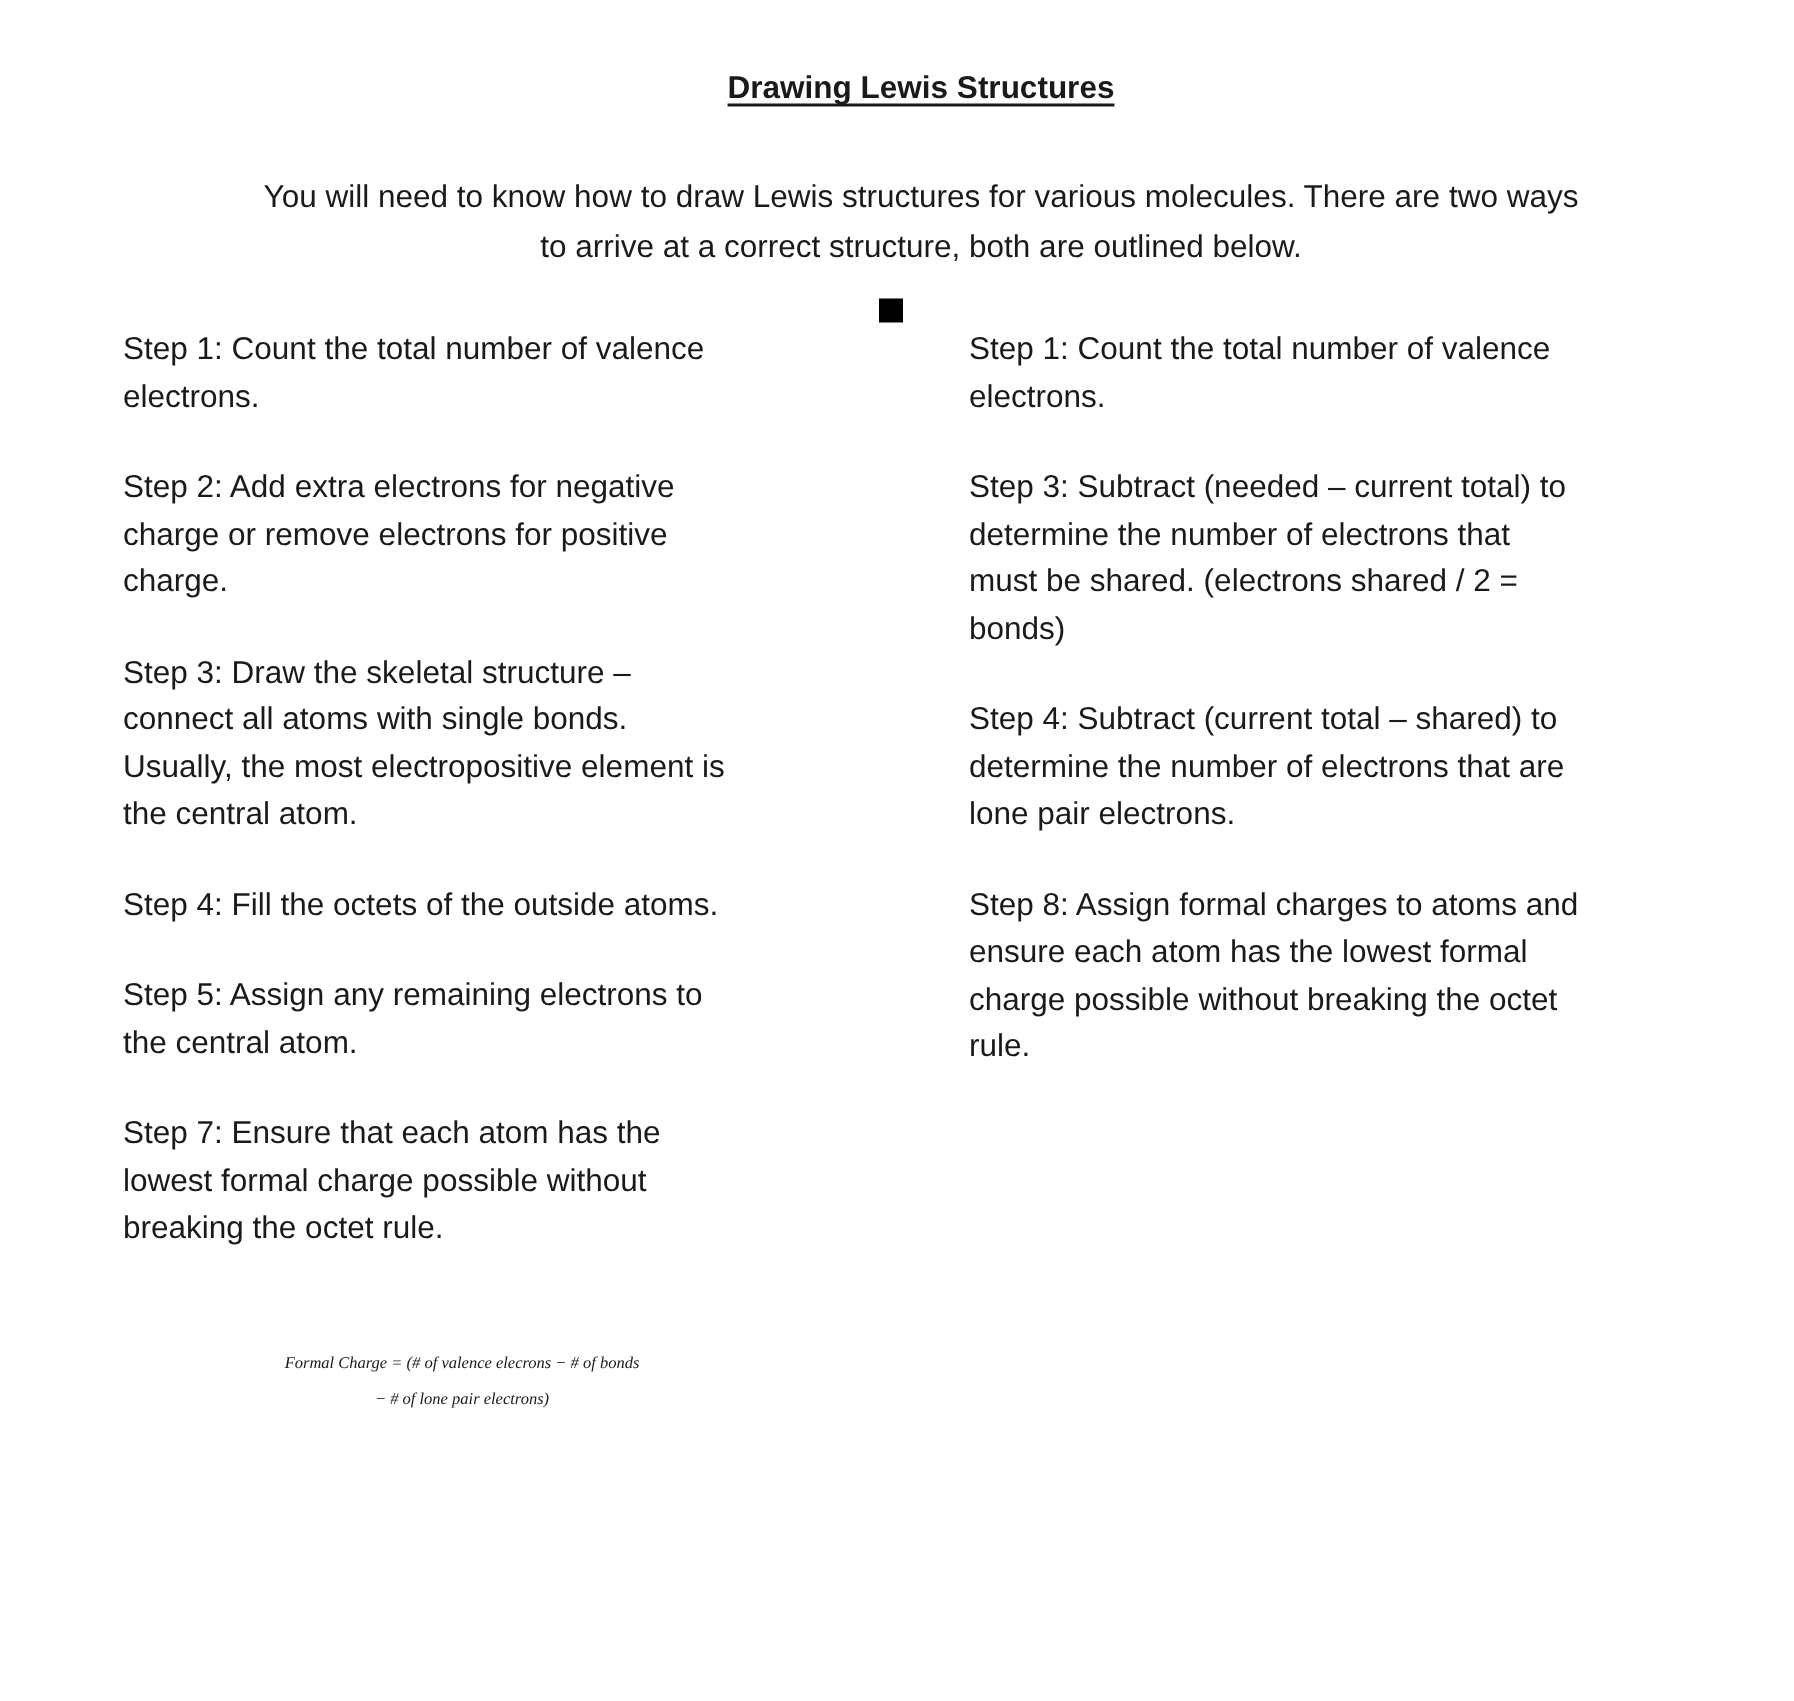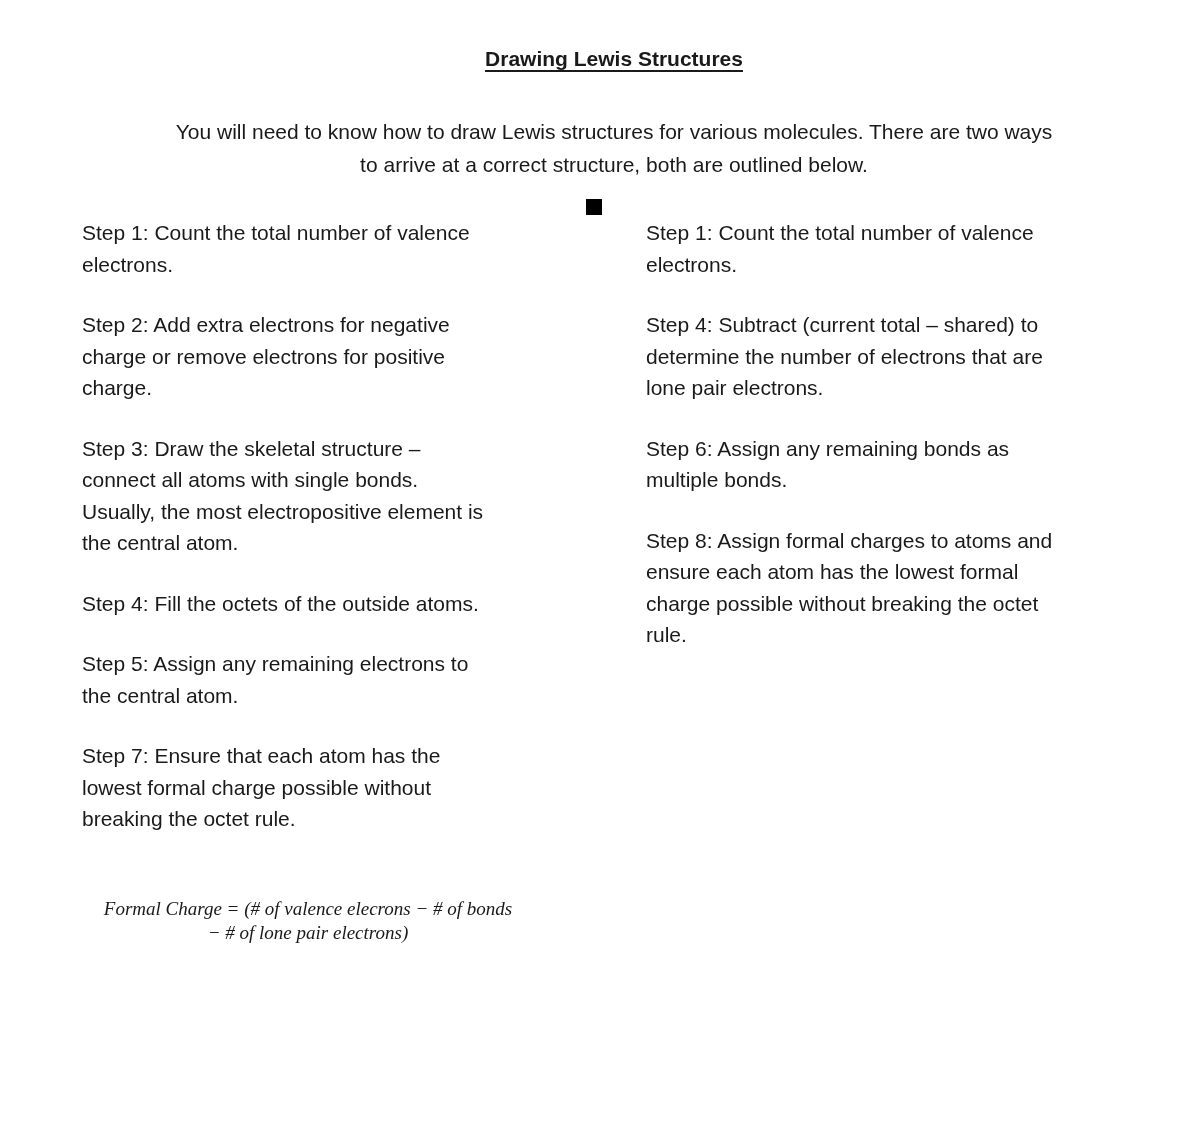--- a/index.html
+++ b/index.html
@@ -61,21 +61,21 @@
   .step {
     font-size: 21px;
     line-height: 31.5px;
     margin-bottom: 13px;
     white-space: pre-line;
   }
   .formula {
     margin-top: 46px;
     font-family: "Liberation Serif", serif;
     font-style: italic;
-    font-size: 19px;
+    font-size: 11px;
     line-height: 24px;
     text-align: center;
     white-space: pre-line;
   }
   .bottom-bar {
     position: absolute;
     bottom: 0;
     left: 85px;
     right: 0;
     height: 7px;
@@ -112,25 +112,27 @@
 breaking the octet rule.</p>
       <div class="formula">Formal Charge = (# of valence elecrons − # of bonds
 − # of lone pair electrons)</div>
     </div>
 
     <div class="divider"></div>
 
     <div class="col right">
       <p class="step">Step 1: Count the total number of valence
 electrons.</p>
+      <p class="step">Step 3: Subtract (needed – current total) to
+determine the number of electrons that
+must be shared. (electrons shared / 2 =
+bonds)</p>
       <p class="step">Step 4: Subtract (current total – shared) to
 determine the number of electrons that are
 lone pair electrons.</p>
-      <p class="step">Step 6: Assign any remaining bonds as
-multiple bonds.</p>
       <p class="step">Step 8: Assign formal charges to atoms and
 ensure each atom has the lowest formal
 charge possible without breaking the octet
 rule.</p>
     </div>
 
   </div>
 
   <div class="bottom-bar"></div>
 

